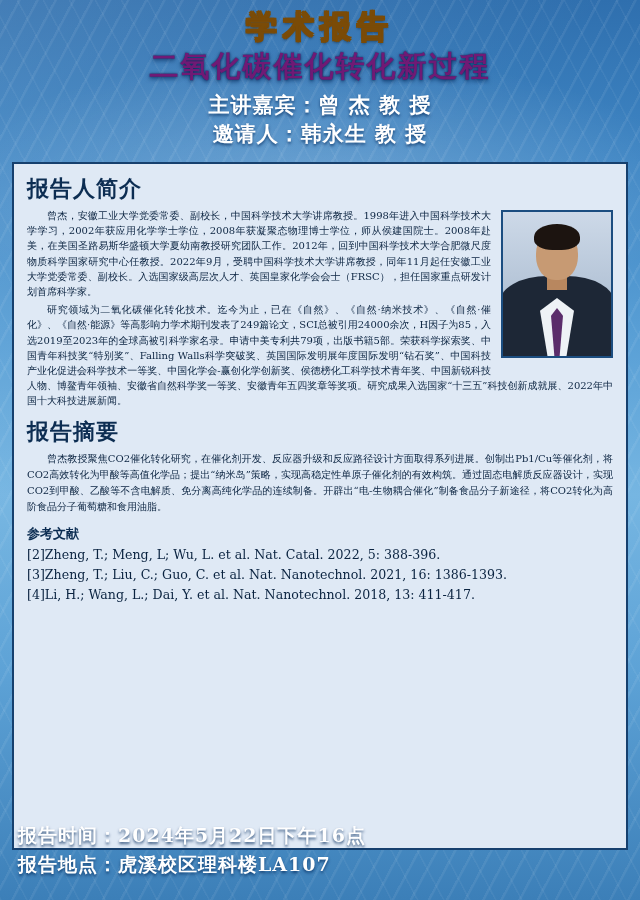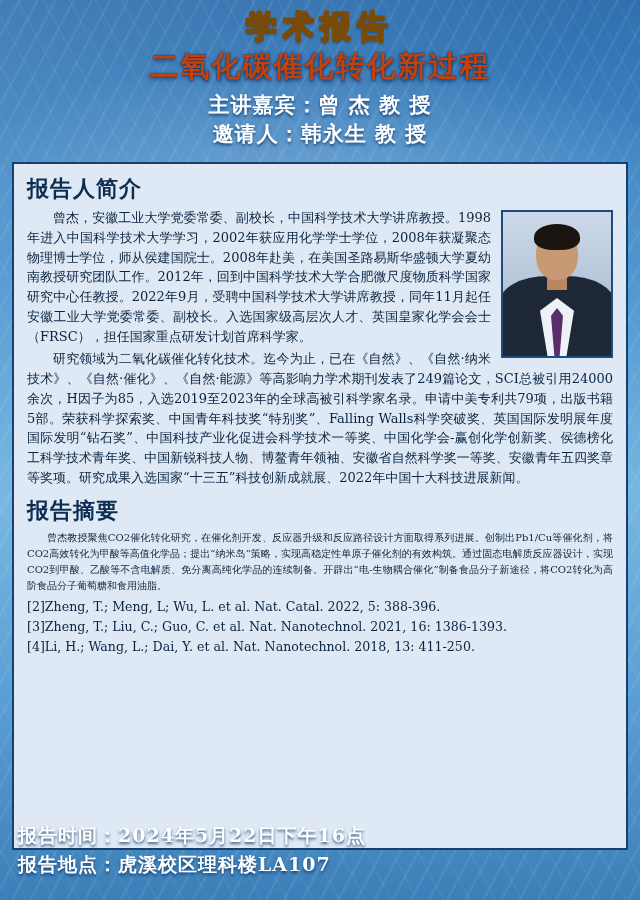--- a/index.html
+++ b/index.html
@@ -52,21 +52,21 @@
     background-clip: text;
     -webkit-text-fill-color: transparent;
     margin: 0 0 4px 0;
     line-height: 1.18;
   }
   .title-sub {
     font-family: "DejaVu Serif", "Liberation Serif", serif;
     font-weight: bold;
     font-size: 29px;
     letter-spacing: 2px;
-    color: #c2410c;
+    color: #701a75;
     text-shadow: 0 2px 4px rgba(0,40,90,0.75), 0 0 2px rgba(0,30,70,0.8);
     margin: 0 0 8px 0;
     line-height: 1.2;
   }
   .speaker-line, .host-line {
     font-family: "DejaVu Serif", "Liberation Serif", serif;
     font-weight: bold;
     font-size: 21px;
     color: #ffffff;
     text-shadow: 0 2px 3px rgba(0,40,90,0.7);
@@ -128,21 +128,21 @@
     clip-path: polygon(50% 0, 100% 22%, 78% 100%, 22% 100%, 0 22%);
   }
   .portrait .tie {
     position:absolute; left:50%; bottom:0; transform:translateX(-50%);
     width:12px; height:48px; background:#5b2d6b;
     clip-path: polygon(50% 0, 100% 16%, 72% 100%, 28% 100%, 0 16%);
   }
 
   .para {
     font-family: "DejaVu Serif", "Liberation Serif", serif;
-    font-size: 13px;
+    font-size: 10px;
     line-height: 1.52;
     color: #0a2340;
     text-align: justify;
     text-indent: 2em;
     margin: 0 0 3px 0;
   }
   .abstract-block { clear: both; margin-top: 8px; }
   .abstract-block .para { font-size: 10px; line-height: 1.62; }
 
   .refs-head {
@@ -204,22 +204,23 @@
     </div>
 
     <p class="para">曾杰，安徽工业大学党委常委、副校长，中国科学技术大学讲席教授。1998年进入中国科学技术大学学习，2002年获应用化学学士学位，2008年获凝聚态物理博士学位，师从侯建国院士。2008年赴美，在美国圣路易斯华盛顿大学夏幼南教授研究团队工作。2012年，回到中国科学技术大学合肥微尺度物质科学国家研究中心任教授。2022年9月，受聘中国科学技术大学讲席教授，同年11月起任安徽工业大学党委常委、副校长。入选国家级高层次人才、英国皇家化学会会士（FRSC），担任国家重点研发计划首席科学家。</p>
     <p class="para">研究领域为二氧化碳催化转化技术。迄今为止，已在《自然》、《自然·纳米技术》、《自然·催化》、《自然·能源》等高影响力学术期刊发表了249篇论文，SCI总被引用24000余次，H因子为85，入选2019至2023年的全球高被引科学家名录。申请中美专利共79项，出版书籍5部。荣获科学探索奖、中国青年科技奖“特别奖”、Falling Walls科学突破奖、英国国际发明展年度国际发明“钻石奖”、中国科技产业化促进会科学技术一等奖、中国化学会-赢创化学创新奖、侯德榜化工科学技术青年奖、中国新锐科技人物、博鳌青年领袖、安徽省自然科学奖一等奖、安徽青年五四奖章等奖项。研究成果入选国家“十三五”科技创新成就展、2022年中国十大科技进展新闻。</p>
 
     <div class="abstract-block">
       <div class="section-head">报告摘要</div>
       <p class="para">曾杰教授聚焦CO2催化转化研究，在催化剂开发、反应器升级和反应路径设计方面取得系列进展。创制出Pb1/Cu等催化剂，将CO2高效转化为甲酸等高值化学品；提出“纳米岛”策略，实现高稳定性单原子催化剂的有效构筑。通过固态电解质反应器设计，实现CO2到甲酸、乙酸等不含电解质、免分离高纯化学品的连续制备。开辟出“电-生物耦合催化”制备食品分子新途径，将CO2转化为高阶食品分子葡萄糖和食用油脂。</p>
     </div>
 
+    <div class="refs-head">参考文献</div>
     <p class="ref">[2]Zheng, T.; Meng, L; Wu, L. et al. Nat. Catal. 2022, 5: 388-396.</p>
     <p class="ref">[3]Zheng, T.; Liu, C.; Guo, C. et al. Nat. Nanotechnol. 2021, 16: 1386-1393.</p>
-    <p class="ref">[4]Li, H.; Wang, L.; Dai, Y. et al. Nat. Nanotechnol. 2018, 13: 411-250.</p>
+    <p class="ref">[4]Li, H.; Wang, L.; Dai, Y. et al. Nat. Nanotechnol. 2018, 13: 411-417.</p>
   </div>
 
   <div class="footer">
     <div class="footer-line">报告时间：2024年5月22日下午16点</div>
     <div class="footer-line">报告地点：虎溪校区理科楼LA107</div>
   </div>
 </div>
 
 </body></html>

